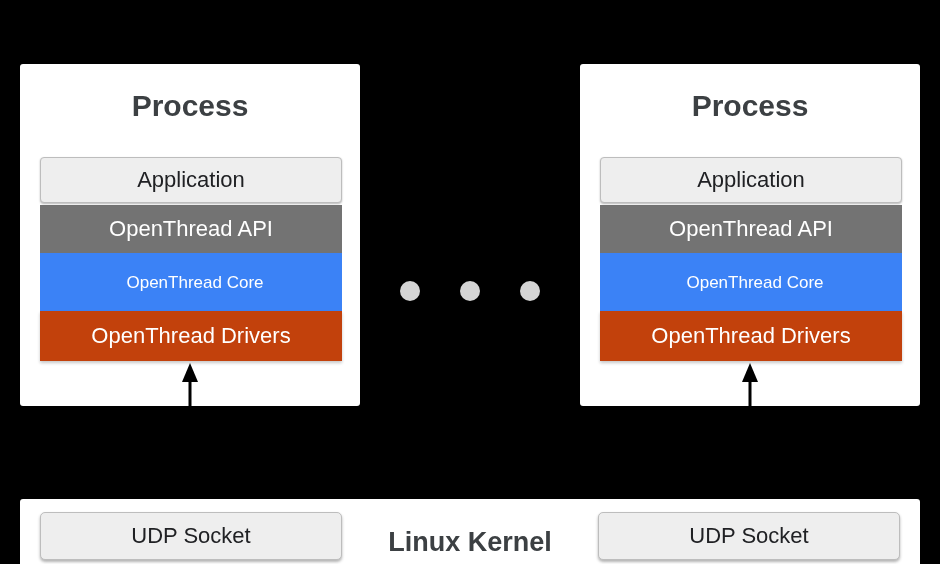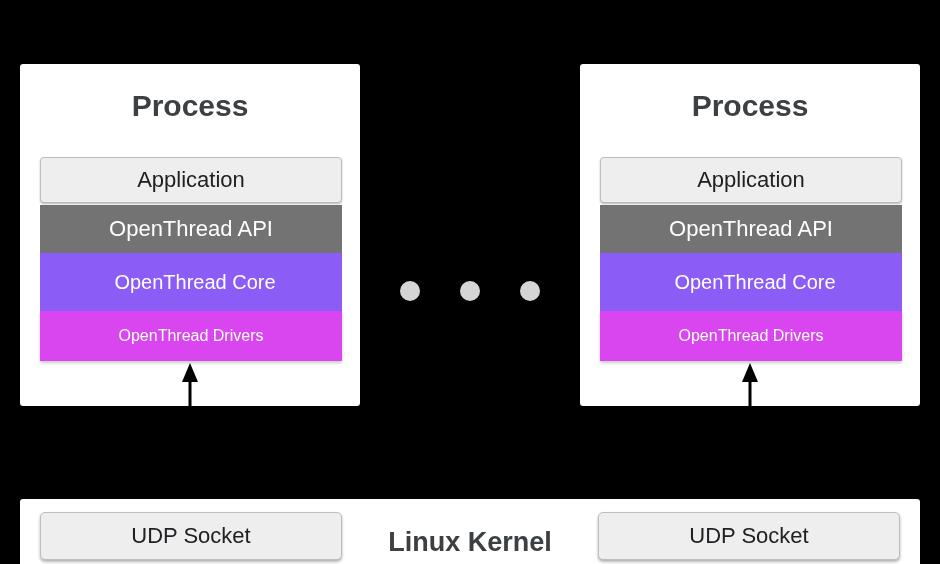--- a/index.html
+++ b/index.html
@@ -83,32 +83,32 @@
     height: 48px;
     background: #737373;
     color: #ffffff;
     font-size: 22px;
     margin-top: 2px;
     z-index: 2;
   }
 
   .layer-core {
     height: 58px;
-    background: #8b5cf6;
+    background: #3b82f6;
     color: #ffffff;
-    font-size: 20px;
+    font-size: 17px;
     z-index: 2;
     padding-left: 8px;
   }
 
   .layer-drivers {
     height: 50px;
-    background: #d946ef;
+    background: #c2410c;
     color: #ffffff;
-    font-size: 16px;
+    font-size: 22px;
     box-shadow: 0 2px 3px rgba(0,0,0,0.22);
     z-index: 2;
   }
 
   
   .arrow-up {
     position: absolute;
     top: 318px;
     width: 22px;
     height: 46px;

